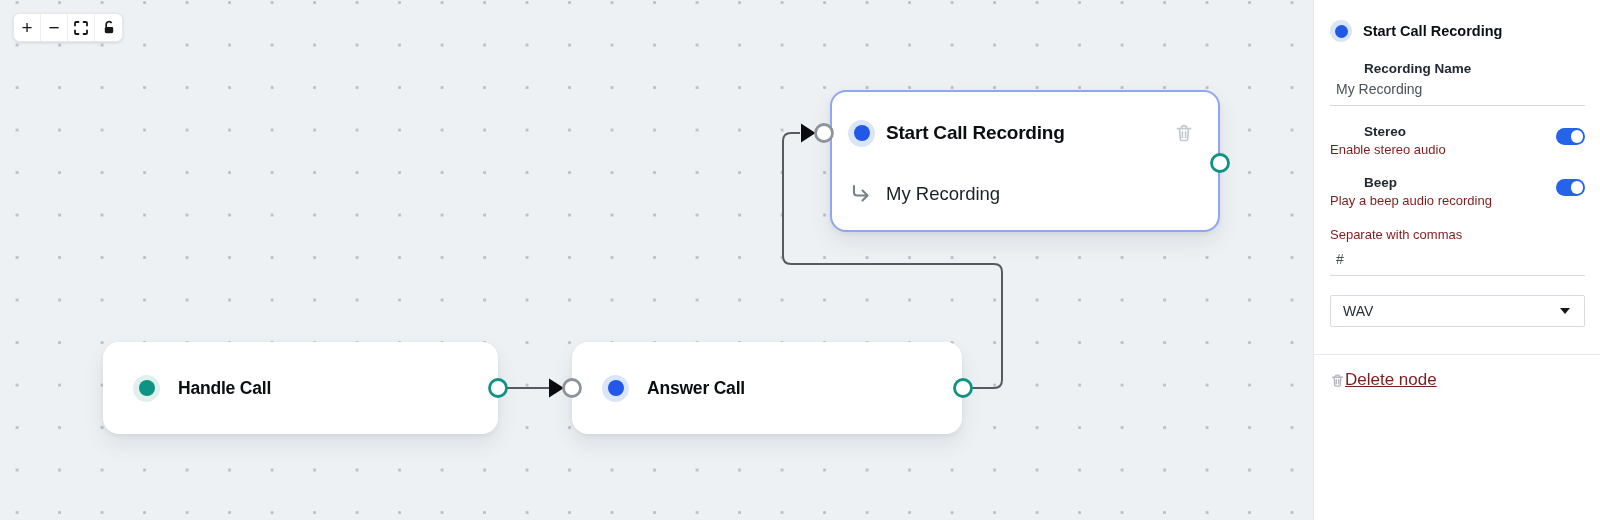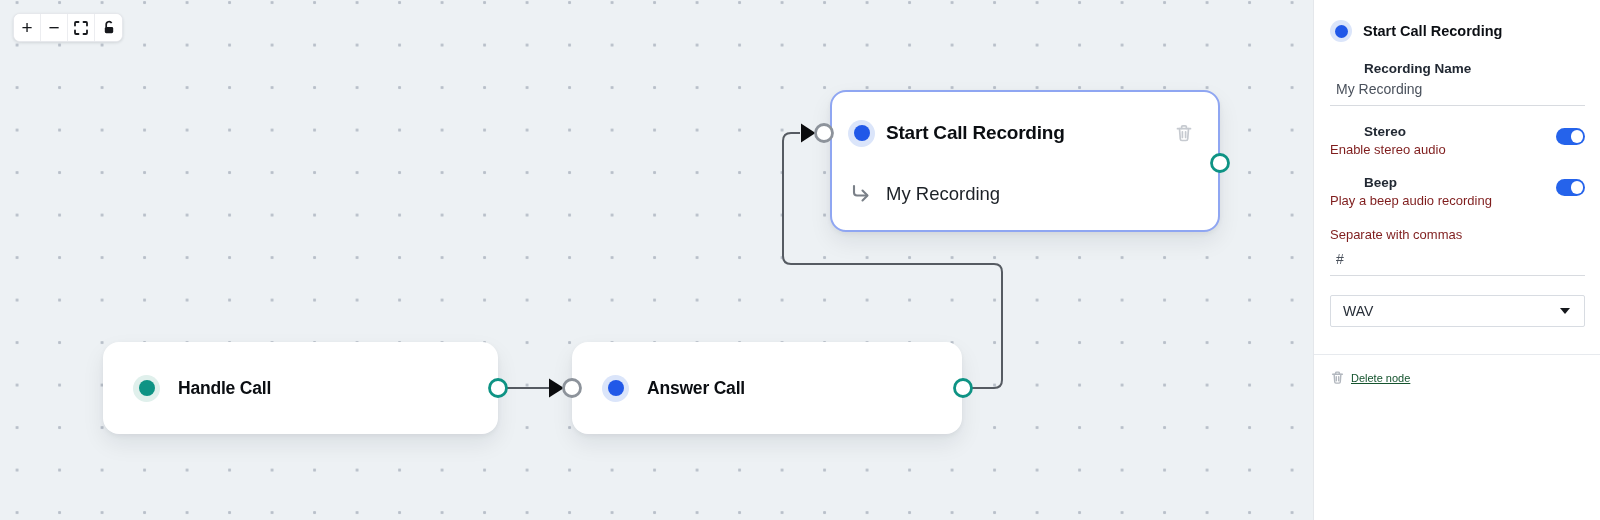--- a/index.html
+++ b/index.html
@@ -94,21 +94,21 @@
     display:flex; align-items:center; padding:0 14px 0 12px; cursor:pointer; background:#fff;
   }
   .sb-select-value { font-size:14px; color:#272e38; }
   .caret { margin-left:auto; width:0; height:0; border-left:5.5px solid transparent; border-right:5.5px solid transparent; border-top:6.5px solid #16181c; }
   .sb-footer {
     margin:27px -15px 0 -16px; border-top:1px solid #e7eaee;
     padding:15px 15px 0 16px; display:flex; align-items:center;
   }
   .delete-link { display:flex; align-items:center; color:#9ba1aa; cursor:pointer; }
   .delete-link svg { color:#b3b8bf; }
-  .delete-text { font-size:11px; margin-left:6px; text-decoration:underline; color:#14532d; }
+  .delete-text { font-size:17px; text-decoration:underline; color:#7f1d1d; }
 </style>
 </head>
 <body>
 
 <div class="app">
 
   <div class="canvas">
 
     <div class="toolbar">
       <div class="tb-btn">

